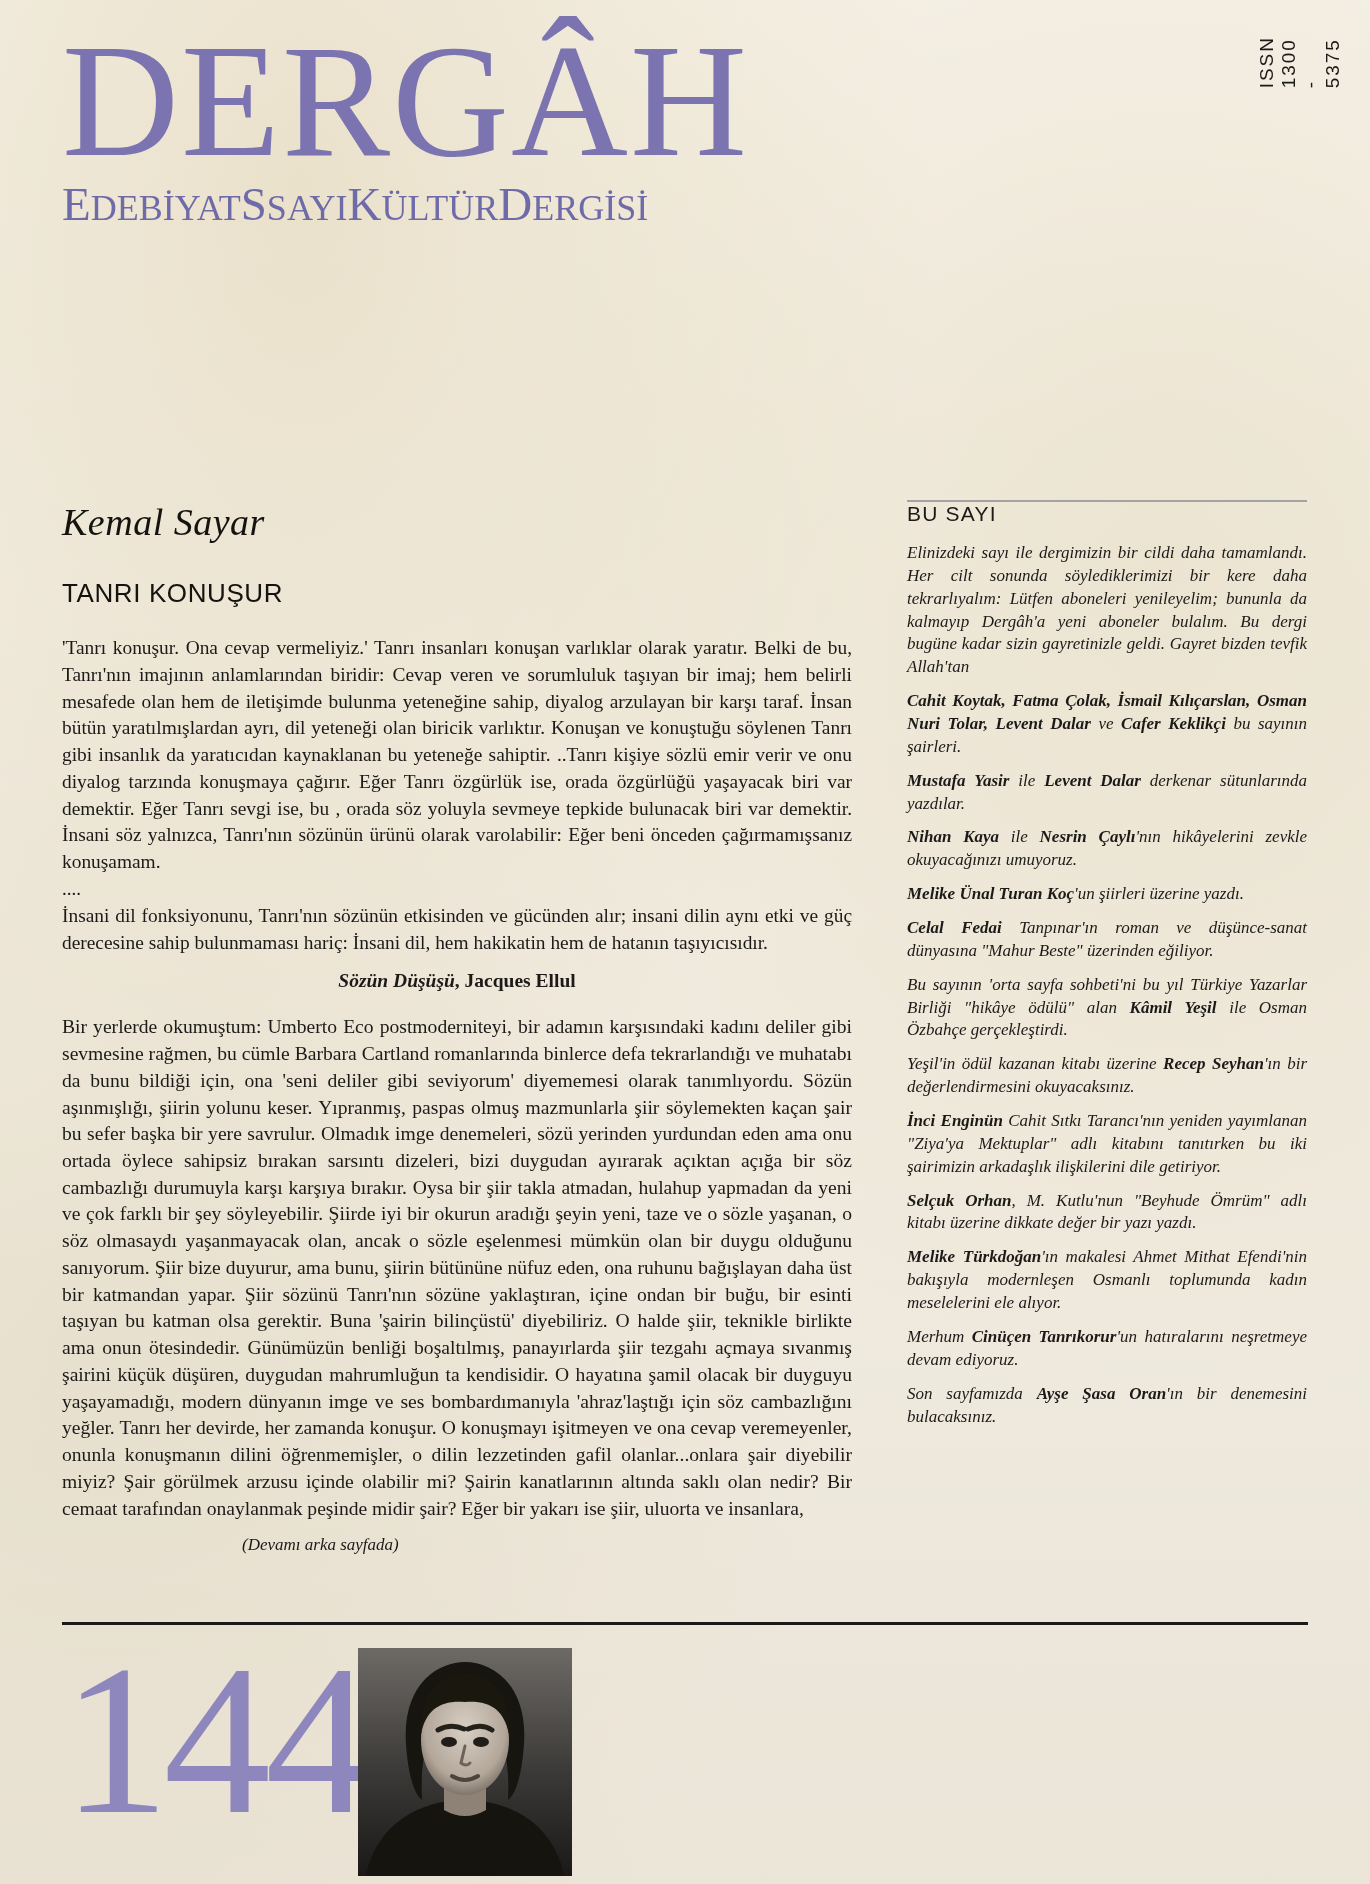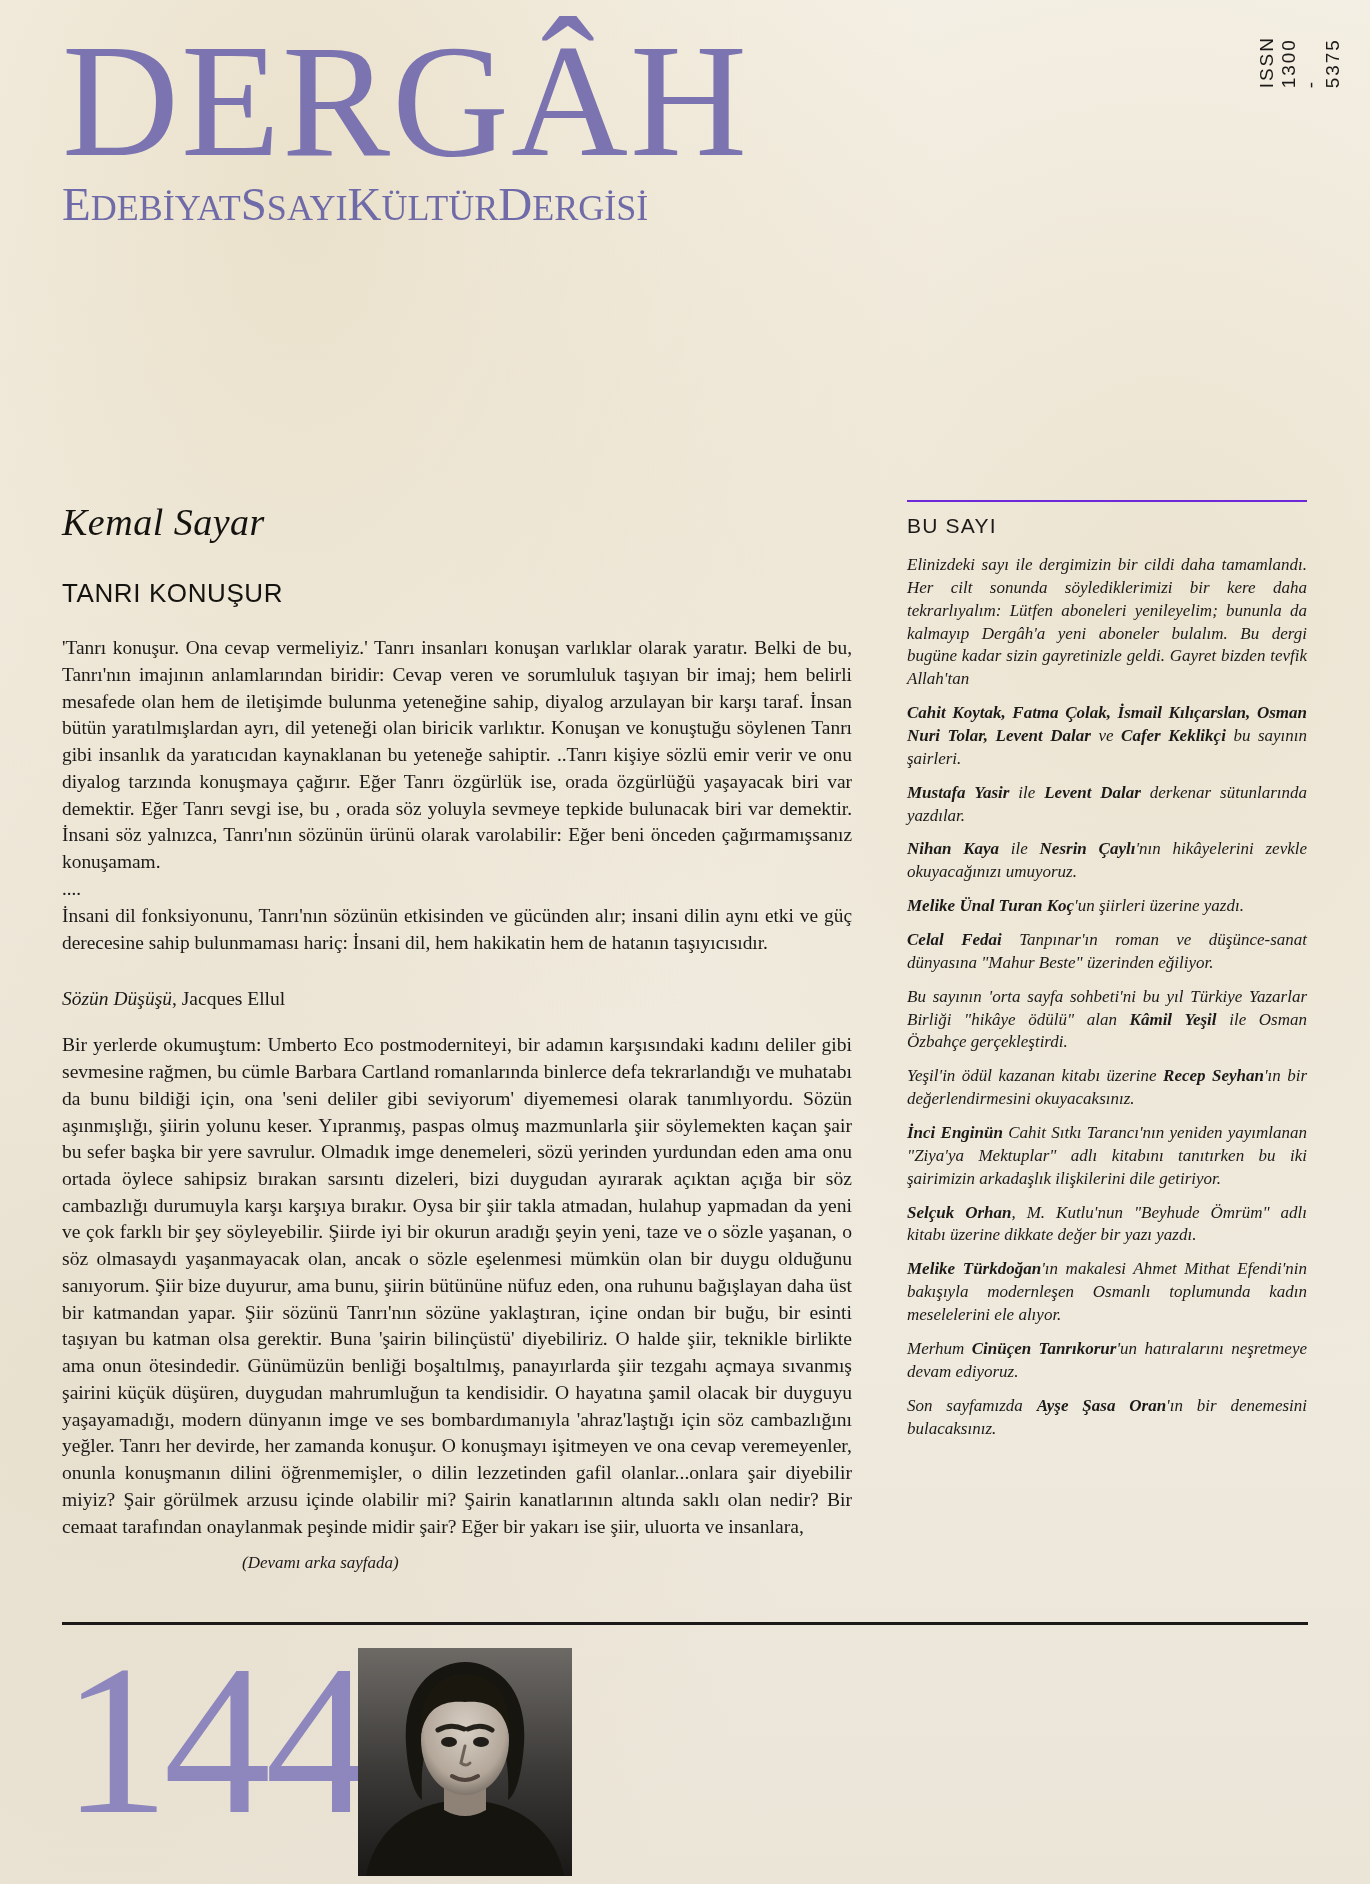--- a/index.html
+++ b/index.html
@@ -82,22 +82,22 @@
     position: absolute;
     left: 0;
     top: 0;
     width: 790px;
   }
   .col-right {
     position: absolute;
     left: 845px;
     top: 0;
     width: 400px;
-    border-top: 2px solid #6d28d9;
-    padding-top: 12px;
+    border-top: 2px solid #a3a3a3;
+    padding-top: 0;
   }
 
   .author {
     font-family: "Liberation Serif", serif;
     font-style: italic;
     font-size: 38px;
     letter-spacing: 0.5px;
     margin: 0 0 34px 0;
     color: #15130f;
   }
@@ -112,24 +112,25 @@
   .epigraph {
     font-family: "Liberation Serif", serif;
     font-size: 19.4px;
     line-height: 1.38;
     text-align: justify;
     margin: 0 0 8px 0;
   }
   .epigraph p { margin: 0 0 3px 0; }
   .dots { font-size: 19px; line-height: 1.1; margin: 0; }
   .source {
-    text-align: left;
+    text-align: center;
     font-size: 19.5px;
-    margin: 32px 0 22px 0;
-    font-family: "Liberation Serif", serif;
+    margin: 14px 0 22px 0;
+    font-family: "Liberation Serif", serif;
+    font-weight: bold;
   }
   .source .it { font-style: italic; }
   .maintext {
     font-family: "Liberation Serif", serif;
     font-size: 19.6px;
     line-height: 1.365;
     text-align: justify;
     margin: 0;
   }
   .maintext p { margin: 0; }

